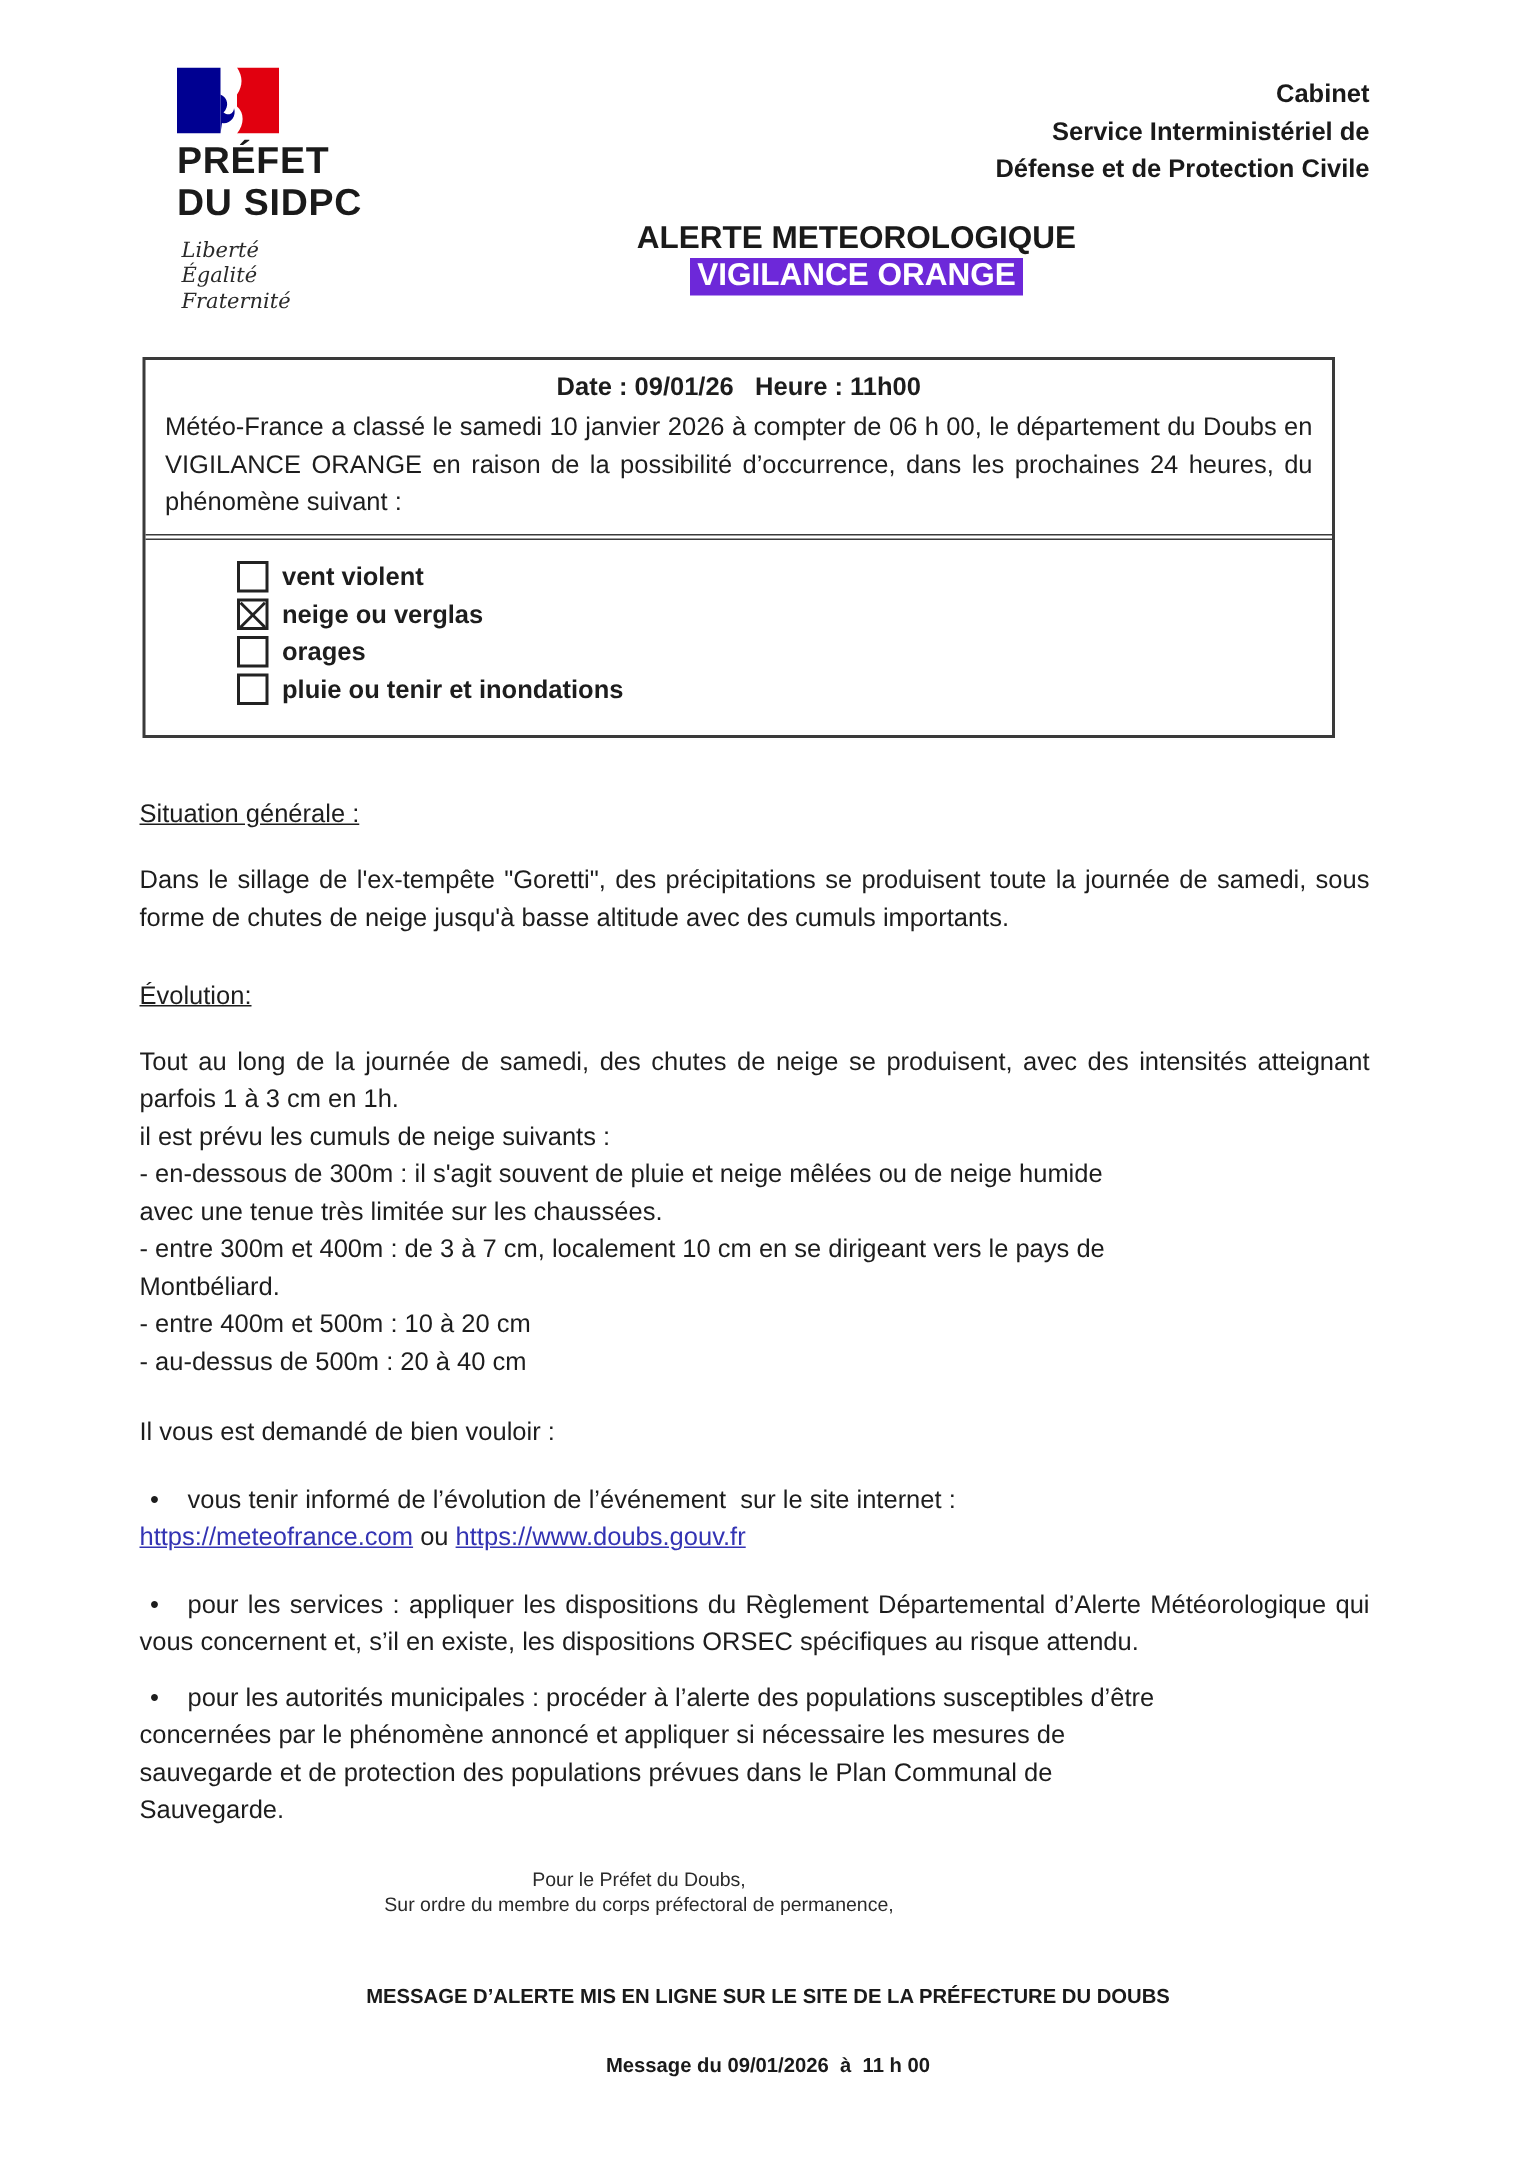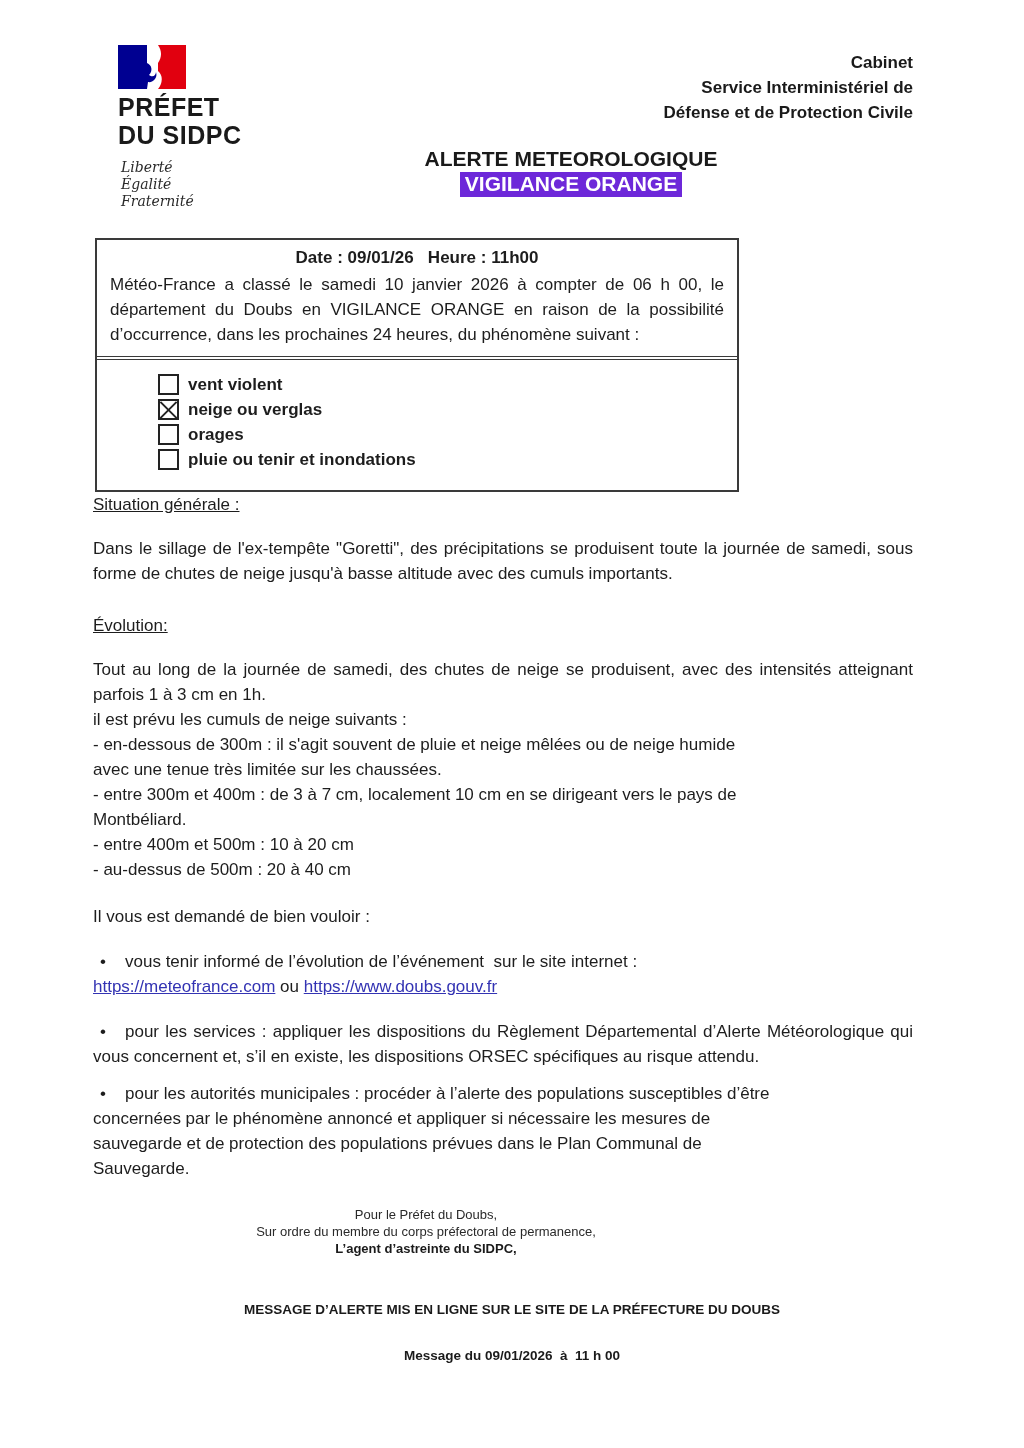--- a/index.html
+++ b/index.html
@@ -23,21 +23,21 @@
   #title-block{
     position:absolute;left:0;top:147px;width:100%;box-sizing:border-box;
     padding-left:118px;text-align:center;
   }
   #doc-title{font-weight:bold;font-size:21px;line-height:23px;color:#1a1a1a;}
   #doc-subtitle{display:inline-block;margin-top:2px;font-weight:bold;font-size:21px;line-height:24px;
     color:#ffffff;background:#6d28d9;padding:0 5px 1px 5px;}
 
   
   #main{position:absolute;left:93px;top:238px;width:820px;font-size:17px;line-height:25px;}
-  #alert-box{width:644px;margin-left:2px;box-sizing:border-box;border:2px solid #3a3a3a;}
+  #alert-box{width:795px;margin-left:2px;box-sizing:border-box;border:2px solid #3a3a3a;margin-bottom:38px;}
   #alert-box-top{padding:5px 13px 9px 13px;}
   #alert-date{font-weight:bold;text-align:center;margin-bottom:2px;}
   #alert-intro{text-align:justify;}
   #alert-box-bottom{border-top:4px double #3a3a3a;padding:12px 0 18px 61px;}
   .phenomenon-row{height:25px;display:flex;align-items:center;}
   .checkbox{position:relative;width:17px;height:17px;border:2px solid #222;margin-right:9px;flex:0 0 auto;}
   .checkbox::before,.checkbox::after{content:"";position:absolute;display:none;left:-3px;top:7.5px;width:23px;height:2px;background:#222;}
   .checkbox.checked::before{display:block;transform:rotate(45deg);}
   .checkbox.checked::after{display:block;transform:rotate(-45deg);}
   .phenomenon-label{font-weight:bold;}
@@ -149,20 +149,19 @@
     <div id="bullet3" class="bullet-para">
       <span class="bullet">•</span><span class="pre">pour les autorités municipales : procéder à l’alerte des populations susceptibles d’être
 concernées par le phénomène annoncé et appliquer si nécessaire les mesures de
 sauvegarde et de protection des populations prévues dans le Plan Communal de
 Sauvegarde.</span>
     </div>
 
     <div id="signature">
       <div class="pre">Pour le Préfet du Doubs,
 Sur ordre du membre du corps préfectoral de permanence,</div>
-      <div id="signature-bold">L’agent d’astreinte du SIDPC,</div>
     </div>
 
     <div id="footer-line1" class="footer-line">MESSAGE D’ALERTE MIS EN LIGNE SUR LE SITE DE LA PRÉFECTURE DU DOUBS</div>
     <div id="footer-line2" class="footer-line">Message du 09/01/2026&nbsp; à&nbsp; 11 h 00</div>
 
   </div>
 </div>
 
 </body></html>

